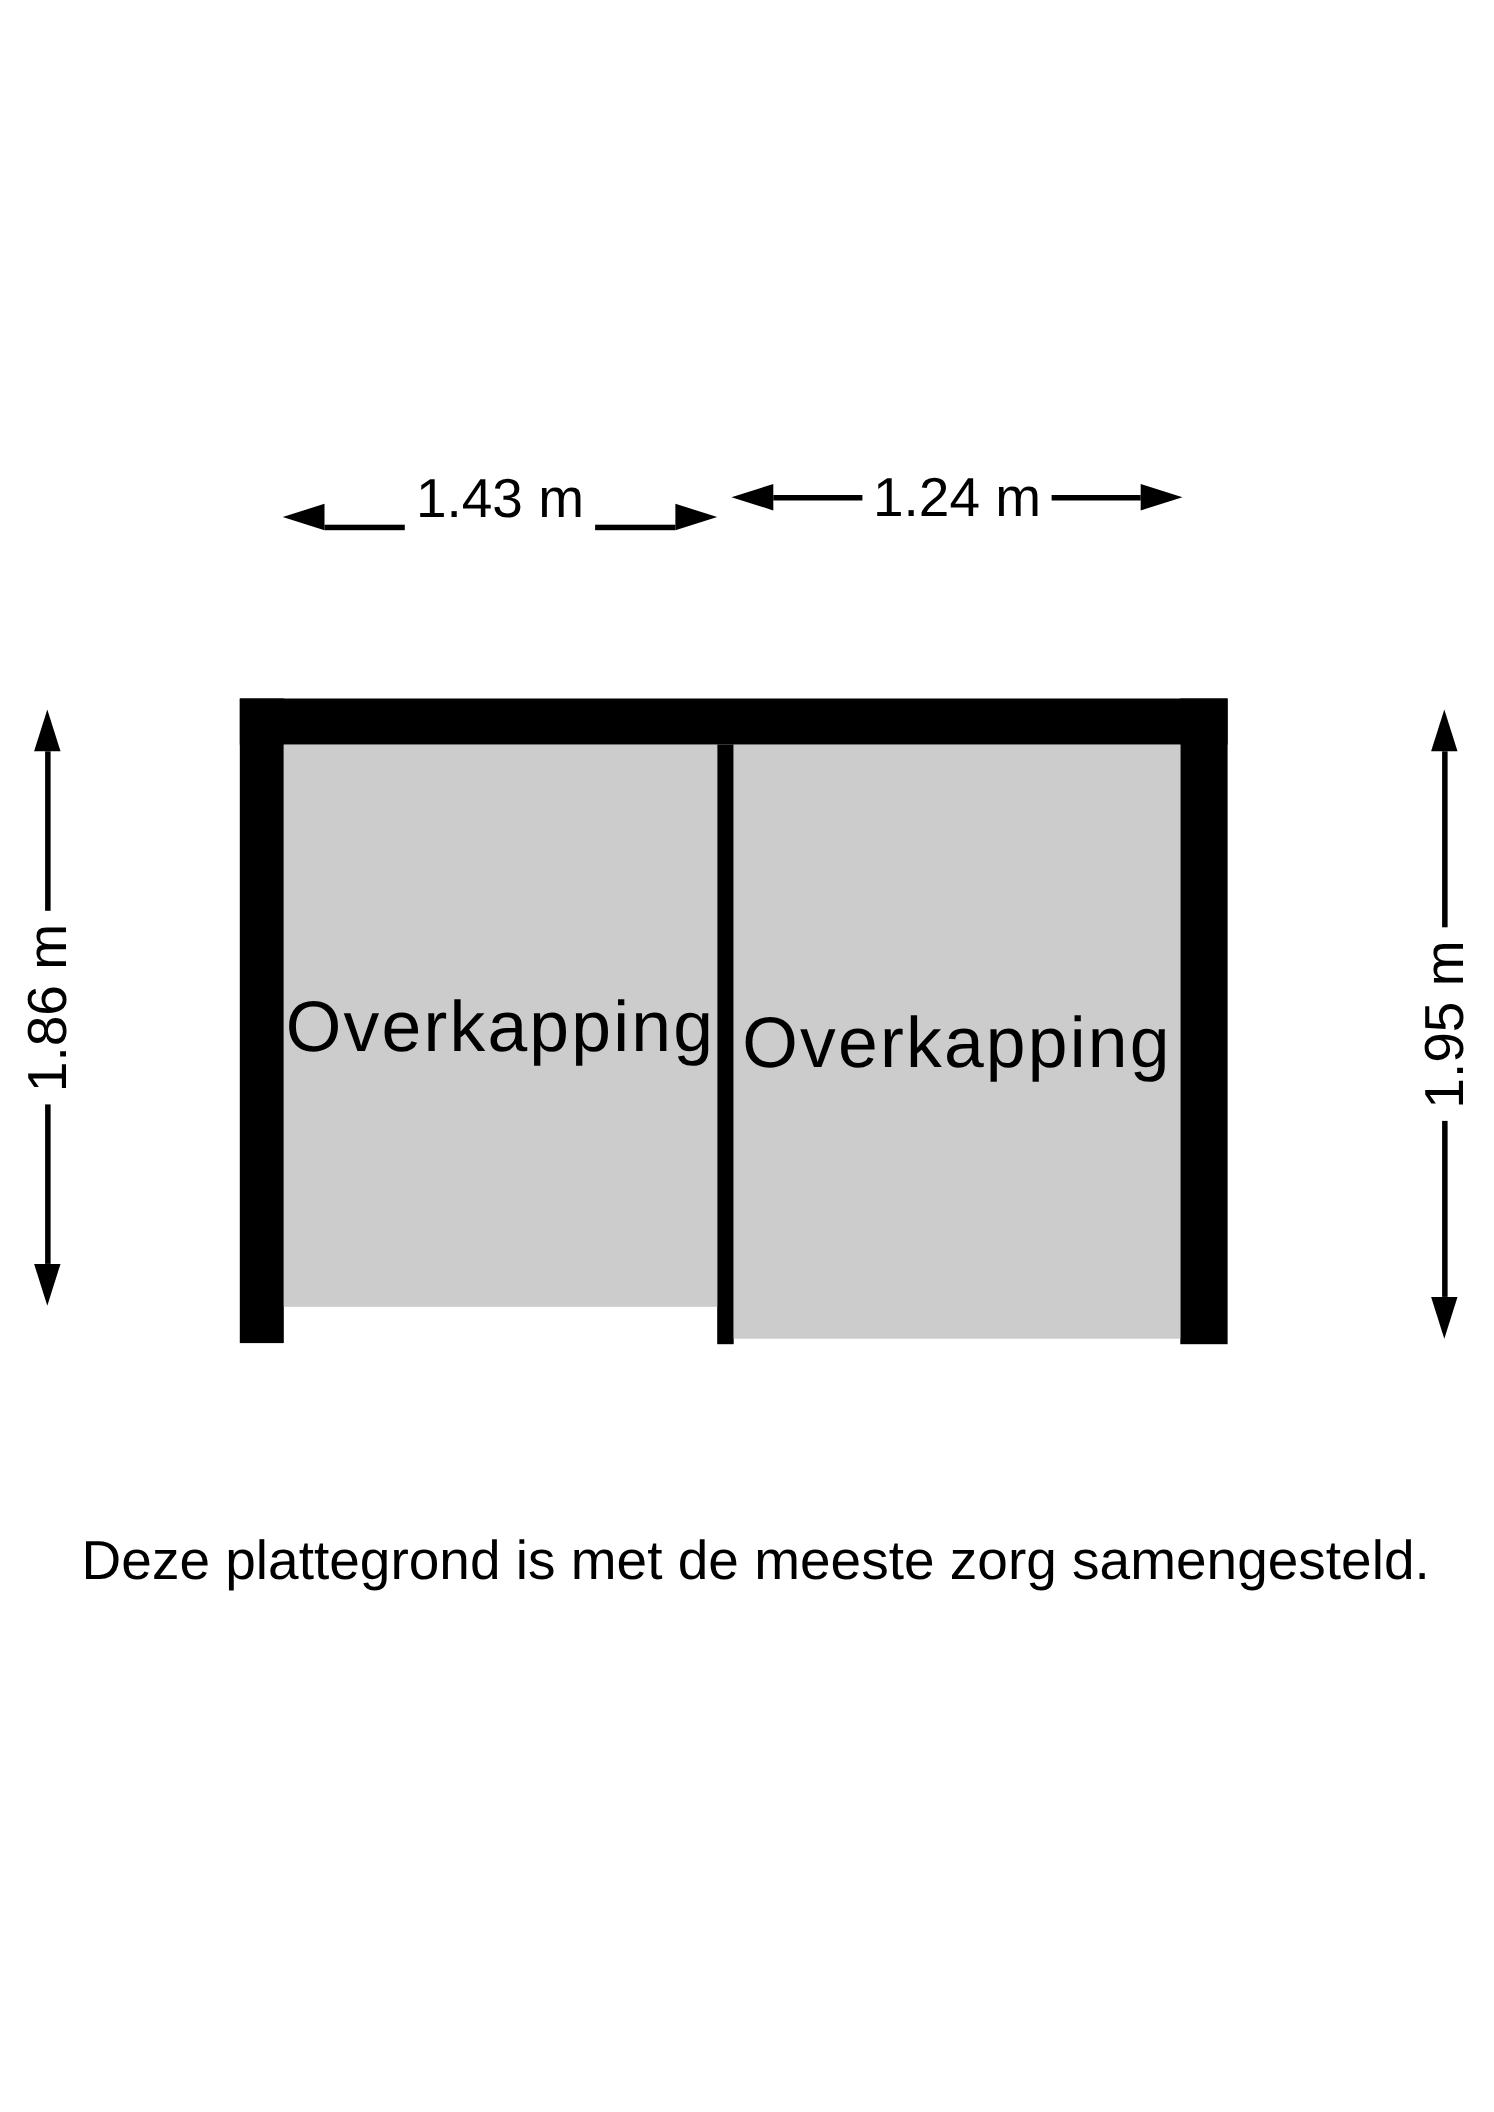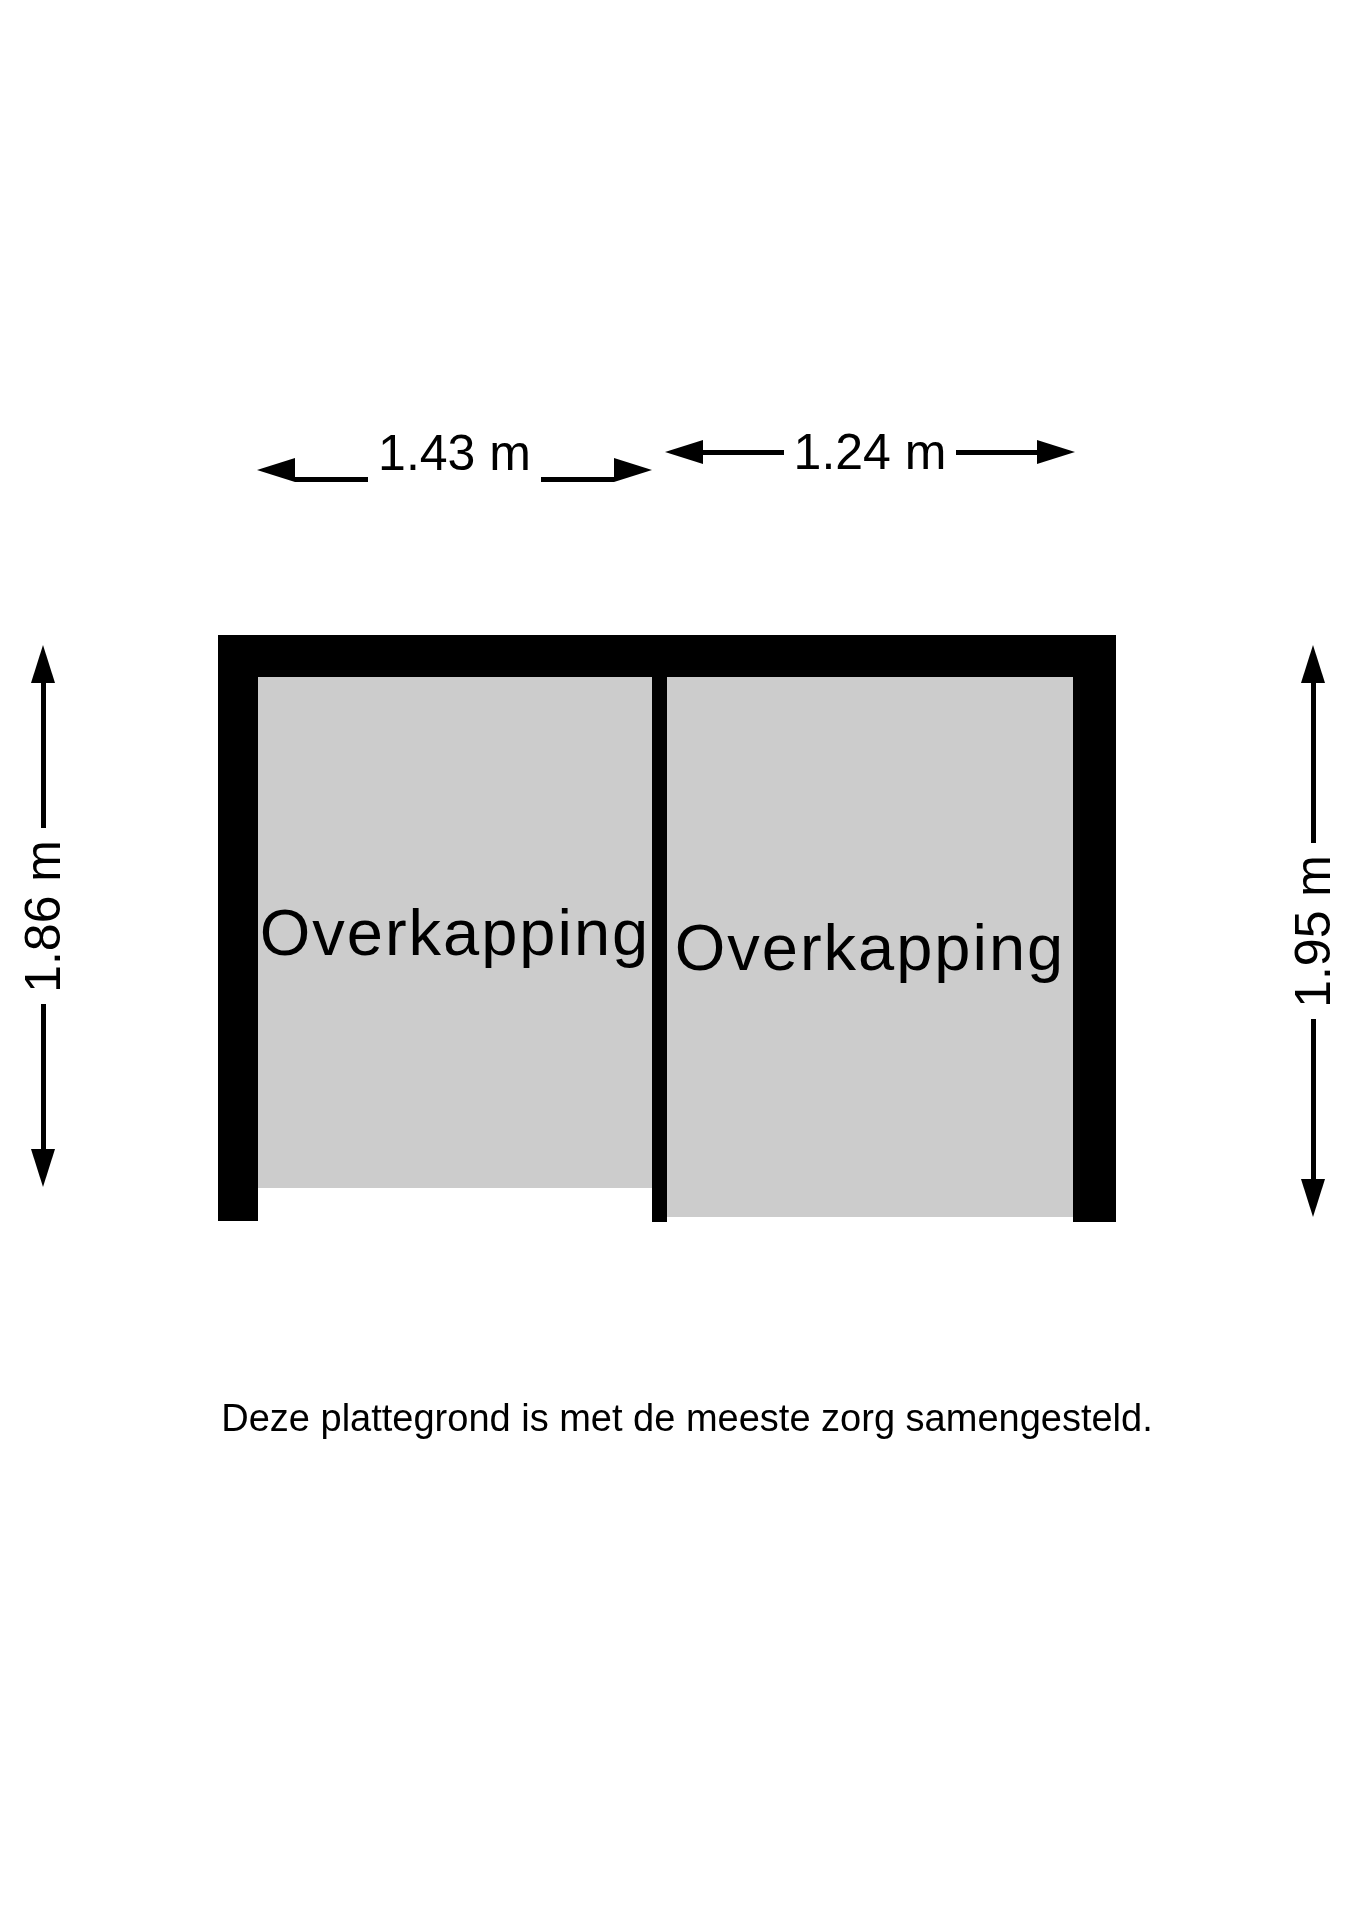--- a/index.html
+++ b/index.html
@@ -51,21 +51,21 @@
     justify-content: center;
   }
   .room-label { font-size: 65px; letter-spacing: 2px; color: var(--text); white-space: nowrap; }
 
   
   .disclaimer {
     position: absolute;
     left: 16px;
     right: 0;
     text-align: center;
-    font-size: 38px;
+    font-size: 50px;
     line-height: 45px;
     color: var(--text);
   }
 </style>
 </head>
 <body>
 
 <div id="canvas">
 
   <div class="hdim" style="left:257px; top:422px; width:395px;align-items:flex-end;">

